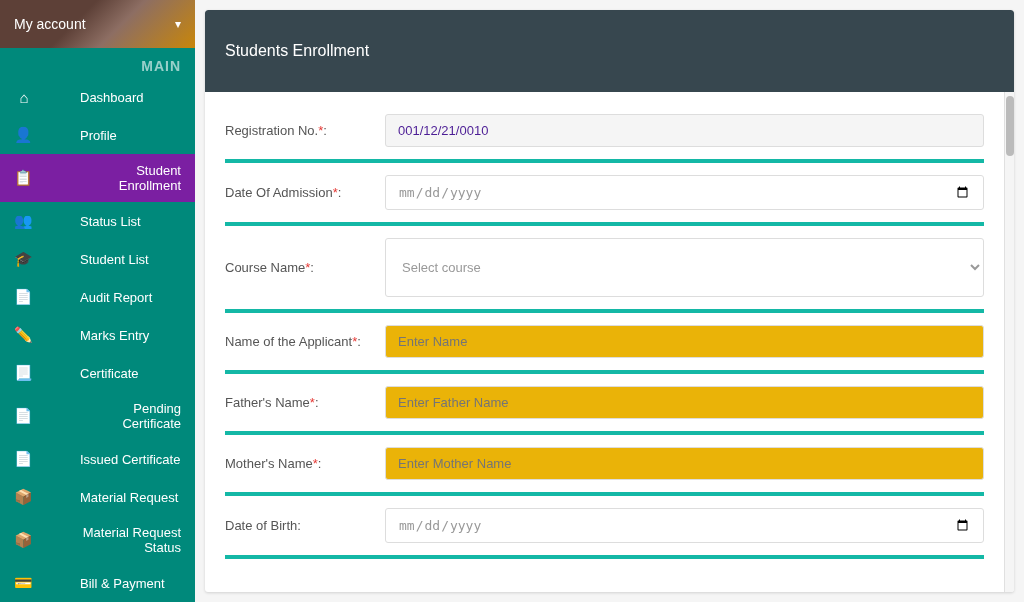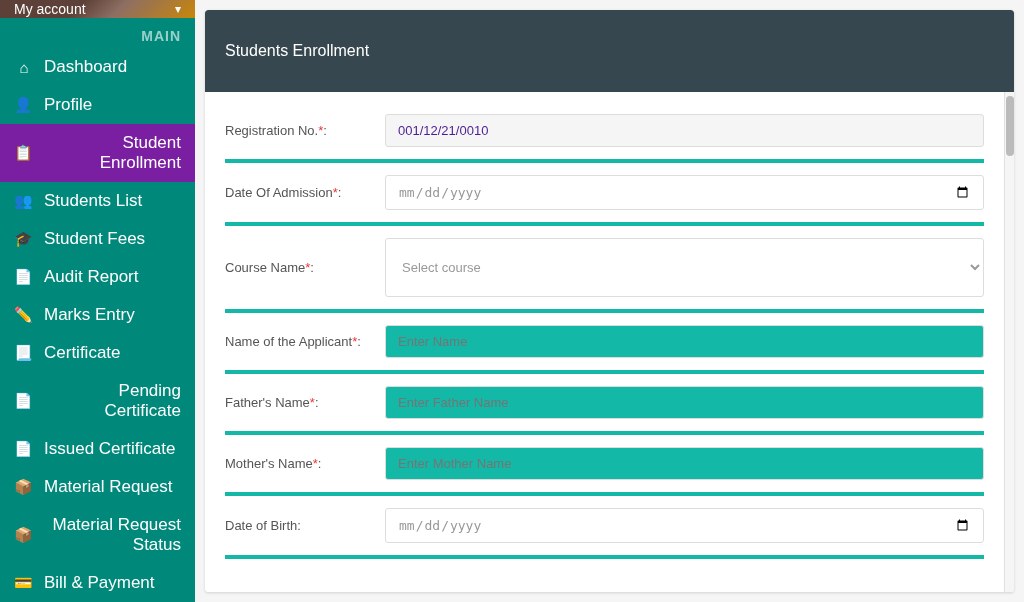--- a/index.html
+++ b/index.html
@@ -56,21 +56,21 @@
     }
     .sidebar-item .icon {
       width: 20px;
       height: 20px;
       display: flex;
       align-items: center;
       justify-content: center;
       flex-shrink: 0;
       font-size: 15px;
     }
-    .sidebar-item-label { font-size: 17px; }
+    .sidebar-item-label { font-size: 13px; margin-left: 36px; }
 
     
     .main-content {
       flex: 1;
       overflow: hidden;
       display: flex;
       flex-direction: column;
       background: #f5f5f5;
     }
 
@@ -118,21 +118,21 @@
     .form-control-wrapper {
       flex: 1;
     }
     .form-control {
       width: 100%;
       padding: 8px 12px;
       border: 1px solid #ddd;
       border-radius: 3px;
       font-size: 13px;
       color: #333;
-      background: #14b8a6;
+      background: #eab308;
       outline: none;
     }
     .form-control.prefilled {
       background: #f5f5f5;
       color: #4c1d95;
     }
     .form-select {
       width: 100%;
       padding: 20px 12px;
       border: 1px solid #ddd;
@@ -194,25 +194,25 @@
       <div class="sidebar-item">
         <span class="icon">👤</span>
         <span class="sidebar-item-label">Profile</span>
       </div>
       <div class="sidebar-item active">
         <span class="icon">📋</span>
         <span class="sidebar-item-label">Student Enrollment</span>
       </div>
       <div class="sidebar-item">
         <span class="icon">👥</span>
-        <span class="sidebar-item-label">Students List</span>
+        <span class="sidebar-item-label">Status List</span>
       </div>
       <div class="sidebar-item">
         <span class="icon">🎓</span>
-        <span class="sidebar-item-label">Student Fees</span>
+        <span class="sidebar-item-label">Student List</span>
       </div>
       <div class="sidebar-item">
         <span class="icon">📄</span>
         <span class="sidebar-item-label">Audit Report</span>
       </div>
       <div class="sidebar-item">
         <span class="icon">✏️</span>
         <span class="sidebar-item-label">Marks Entry</span>
       </div>
       <div class="sidebar-item">

